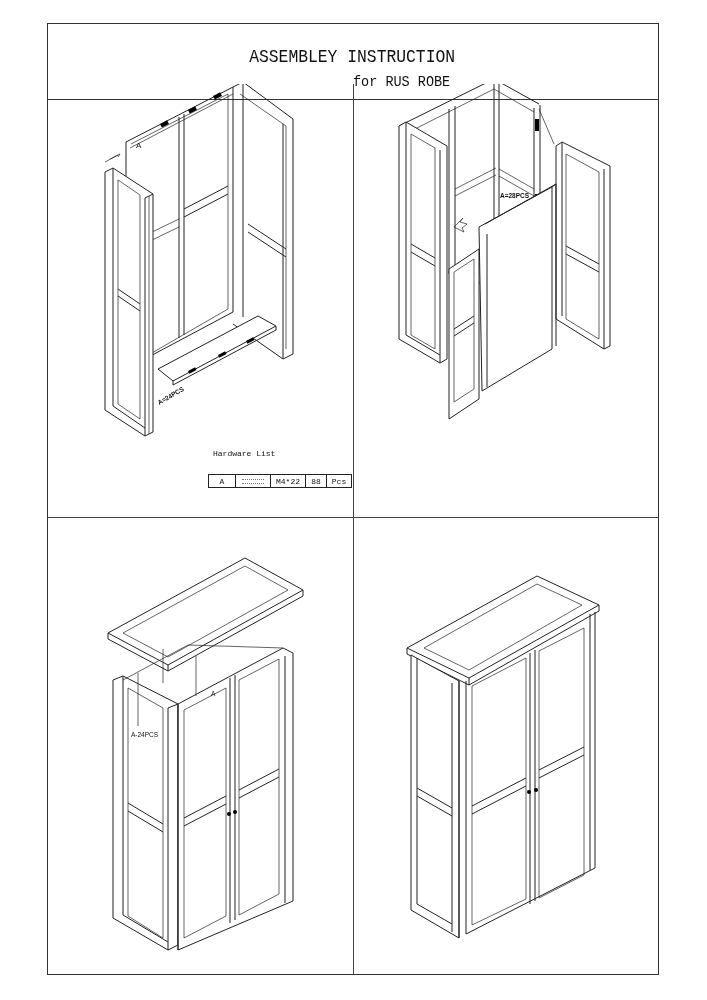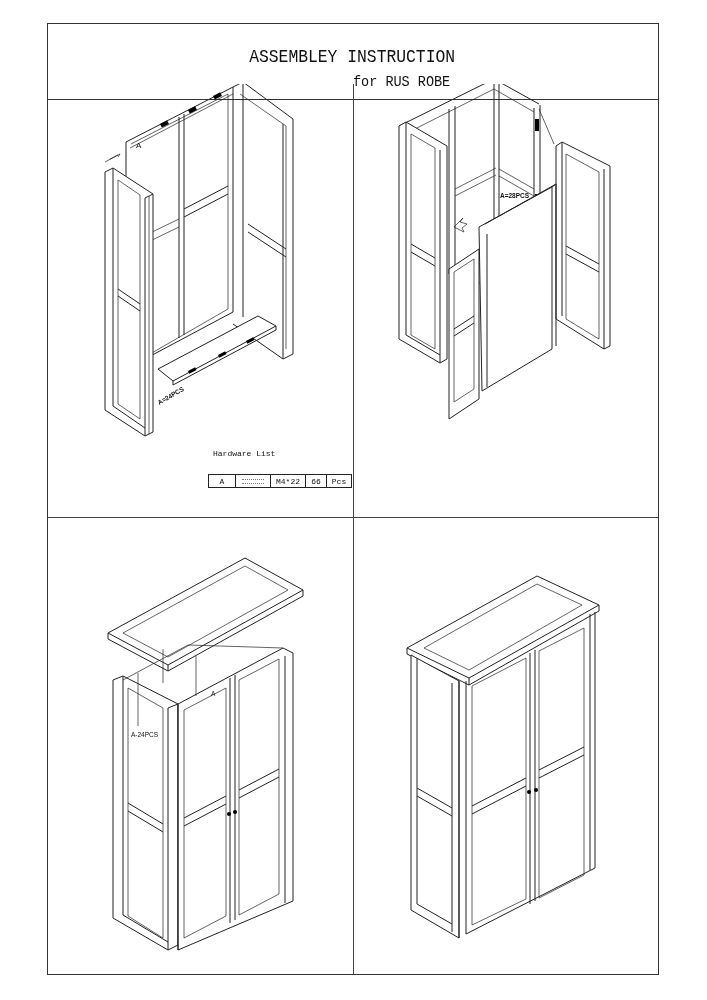--- a/index.html
+++ b/index.html
@@ -84,21 +84,21 @@
     <div class="callout" style="left:88px;top:57px;font-size:8px;font-weight:normal;">A</div>
     <div class="callout" style="left:108px;top:308px;transform:rotate(-30deg);">A=24PCS</div>
 
     <div class="hw-title">Hardware List</div>
     <table class="hw-table">
       <tbody>
           <tr>
         <td style="width:20px">A</td>
         <td style="width:28px"><span class="screw"></span></td>
         <td style="width:28px">M4*22</td>
-        <td style="width:14px">66</td>
+        <td style="width:14px">88</td>
         <td style="width:18px">Pcs</td>
       </tr>
     </tbody>
       </table>
   </div>
 
   <div class="panel p2">
     <svg width="305" height="433">
 
       <polyline points="45,42 140,-5 185,20"></polyline>

